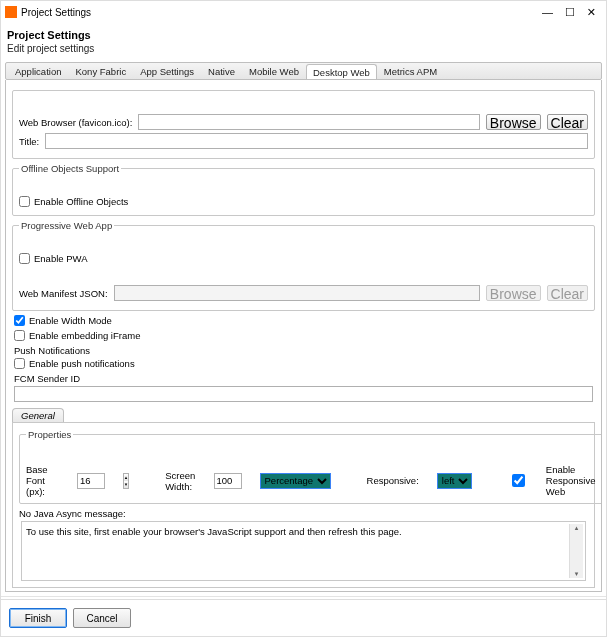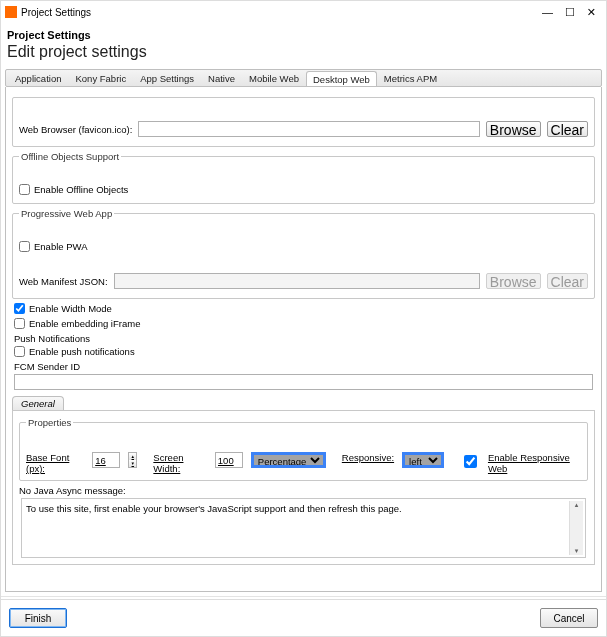--- a/index.html
+++ b/index.html
@@ -6,21 +6,21 @@
   html,body { margin:0; padding:0; background:#fff; color:#000; font-size:10px; height:100%; }
   .window { width:607px; height:637px; display:flex; flex-direction:column; border:1px solid #ddd; }
   .titlebar { height:22px; display:flex; align-items:center; padding:0 4px; gap:4px; }
   .titlebar .app-icon { width:12px; height:12px; background:#ff6a00; display:inline-block; }
   .titlebar .title { flex:1; font-size:10px; }
   .titlebar .win-controls { display:flex; gap:12px; padding-right:6px; font-size:11px; }
   .titlebar .win-controls span { cursor:default; }
 
   .header { padding:6px 8px 4px 6px; }
   .header .h1 { font-weight:bold; font-size:11px; }
-  .header .sub { font-size:16px; color:#222; margin-top:2px; }
+  .header .sub { font-size:10px; color:#222; margin-top:2px; }
 
   .tabstrip { margin:4px 4px 0 4px; background:linear-gradient(#f4f4f4,#e6e6e6); border:1px solid #bfbfbf; border-radius:2px; display:flex; align-items:flex-end; height:18px; padding-left:2px; overflow:hidden; }
   .tabstrip .tab { padding:2px 6px; font-size:9.5px; color:#222; border:1px solid transparent; border-bottom:none; cursor:default; }
   .tabstrip .tab.active { background:#fff; border-color:#bfbfbf; border-top-left-radius:3px; border-top-right-radius:3px; position:relative; top:1px; }
 
   .panel { margin:0 4px 4px 4px; border:1px solid #bfbfbf; border-top:none; padding:6px 4px 4px 4px; flex:1; overflow:auto; background:#fff; }
   .panel::-webkit-scrollbar{width:14px;}
 
   fieldset.section { border:1px solid #c8c8c8; border-radius:2px; margin:4px 2px; padding:20px 6px 6px 6px; }
   fieldset.section > legend { font-size:9.5px; padding:0 2px; color:#333; }
@@ -36,34 +36,34 @@
   .chkrow { display:flex; align-items:center; gap:4px; font-size:9.5px; margin:2px 0; }
   .chkrow input[type=checkbox]{ width:11px; height:11px; margin:0; }
 
   .plain-block { margin:4px 4px; font-size:9.5px; }
   .plain-label { margin:4px 4px 2px 4px; font-size:9.5px; }
 
   .general-tabhead { margin:6px 2px 0 2px; }
   .general-tabhead .gtab { display:inline-block; background:linear-gradient(#f8f8f8,#e8e8e8); border:1px solid #bfbfbf; border-bottom:none; border-top-left-radius:4px; border-top-right-radius:4px; padding:1px 8px; font-size:9.5px;font-style:italic; }
   .general-body { border:1px solid #c8c8c8; margin:0 2px; padding:4px 6px; }
 
-  .prop-row { display:flex; align-items:flex-start; gap:8px; font-size:9.5px; margin-top:4px;text-decoration:underline; }
+  .prop-row { display:flex; align-items:center; gap:18px; font-size:9.5px; margin-top:4px; }
   .prop-row .gap { flex:1; }
   input.num { width:28px; height:16px; border:1px solid #b0b0b0; font-size:9.5px; text-align:left; padding:0 2px; }
   .stepper { display:inline-flex; flex-direction:column; border:1px solid #b0b0b0; height:16px; width:10px; }
   .stepper span { flex:1; font-size:5px; line-height:7px; text-align:center; background:linear-gradient(#fefefe,#e4e4e4); cursor:default; }
-  select { height:16px; font-size:9.5px; border:3px solid #3b82f6; background:#a3a3a3; }
+  select { height:16px; font-size:9.5px; border:1px solid #3b82f6; background:#0f766e; }
 
   .js-area-wrap { border:1px solid #c8c8c8; margin:0 2px 2px 2px; padding:2px; height:60px; display:flex; }
   .js-area { flex:1; resize:none; border:none; outline:none; font-size:9.5px; font-family:inherit; padding:2px; }
   .js-area-wrap .vscroll { width:14px; background:#f0f0f0; border-left:1px solid #ddd; position:relative; }
   .js-area-wrap .vscroll::before { content:"▴"; position:absolute; top:0; left:0; right:0; text-align:center; font-size:7px; color:#666;}
   .js-area-wrap .vscroll::after  { content:"▾"; position:absolute; bottom:0; left:0; right:0; text-align:center; font-size:7px; color:#666;}
 
-  .footer { border-top:1px solid #ddd; padding:8px; display:flex; justify-content:space-between; gap:6px; }
+  .footer { border-top:1px solid #ddd; padding:8px; display:flex; justify-content:flex-start; gap:6px; }
   .footer .btn { min-width:58px; height:20px; font-size:10px; border:1px solid #8a8a8a; background:linear-gradient(#fafafa,#e4e4e4); border-radius:2px; cursor:default; }
   .footer .btn.primary { border:1px solid #1a6fd6; box-shadow:0 0 0 1px #7fb7f2 inset; }
   .divider { height:1px; background:#e4e4e4; margin:0 0 2px 0; }
 </style>
 </head>
 <body>
 
 <div class="window">
   <div class="titlebar">
     <span class="app-icon"></span>
@@ -91,20 +91,24 @@
   </div>
 
   <div class="panel">
 
     <fieldset class="section">
       <div class="formrow">
         <label>Web Browser (favicon.ico):</label>
         <input type="text" class="flex" value="" style="">
         <button class="btn-sm">Browse</button>
         <button class="btn-sm">Clear</button>
+      </div>
+      <div class="formrow">
+        <label>Title:</label>
+        <input type="text" class="flex" value="" style="">
       </div>
     </fieldset>
 
     <fieldset class="section">
       <legend>Offline Objects Support</legend>
       <div class="chkrow">
         <input type="checkbox" style="">
         <span>Enable Offline Objects</span>
       </div>
     </fieldset>

